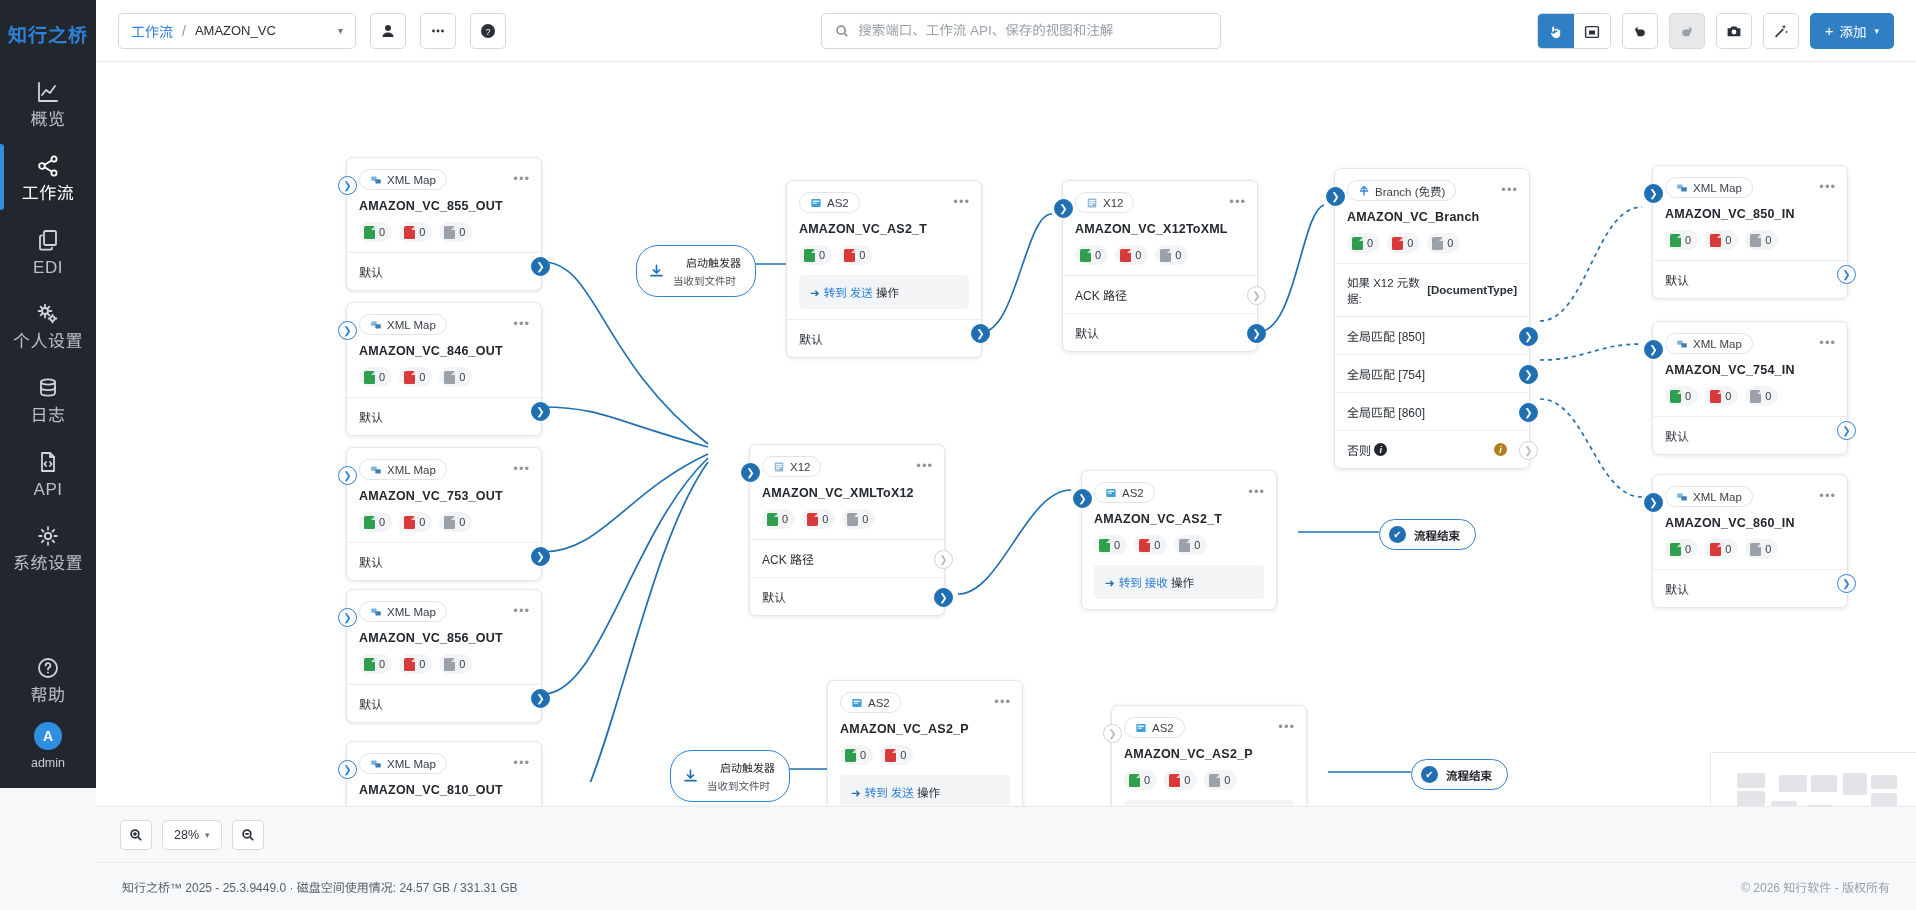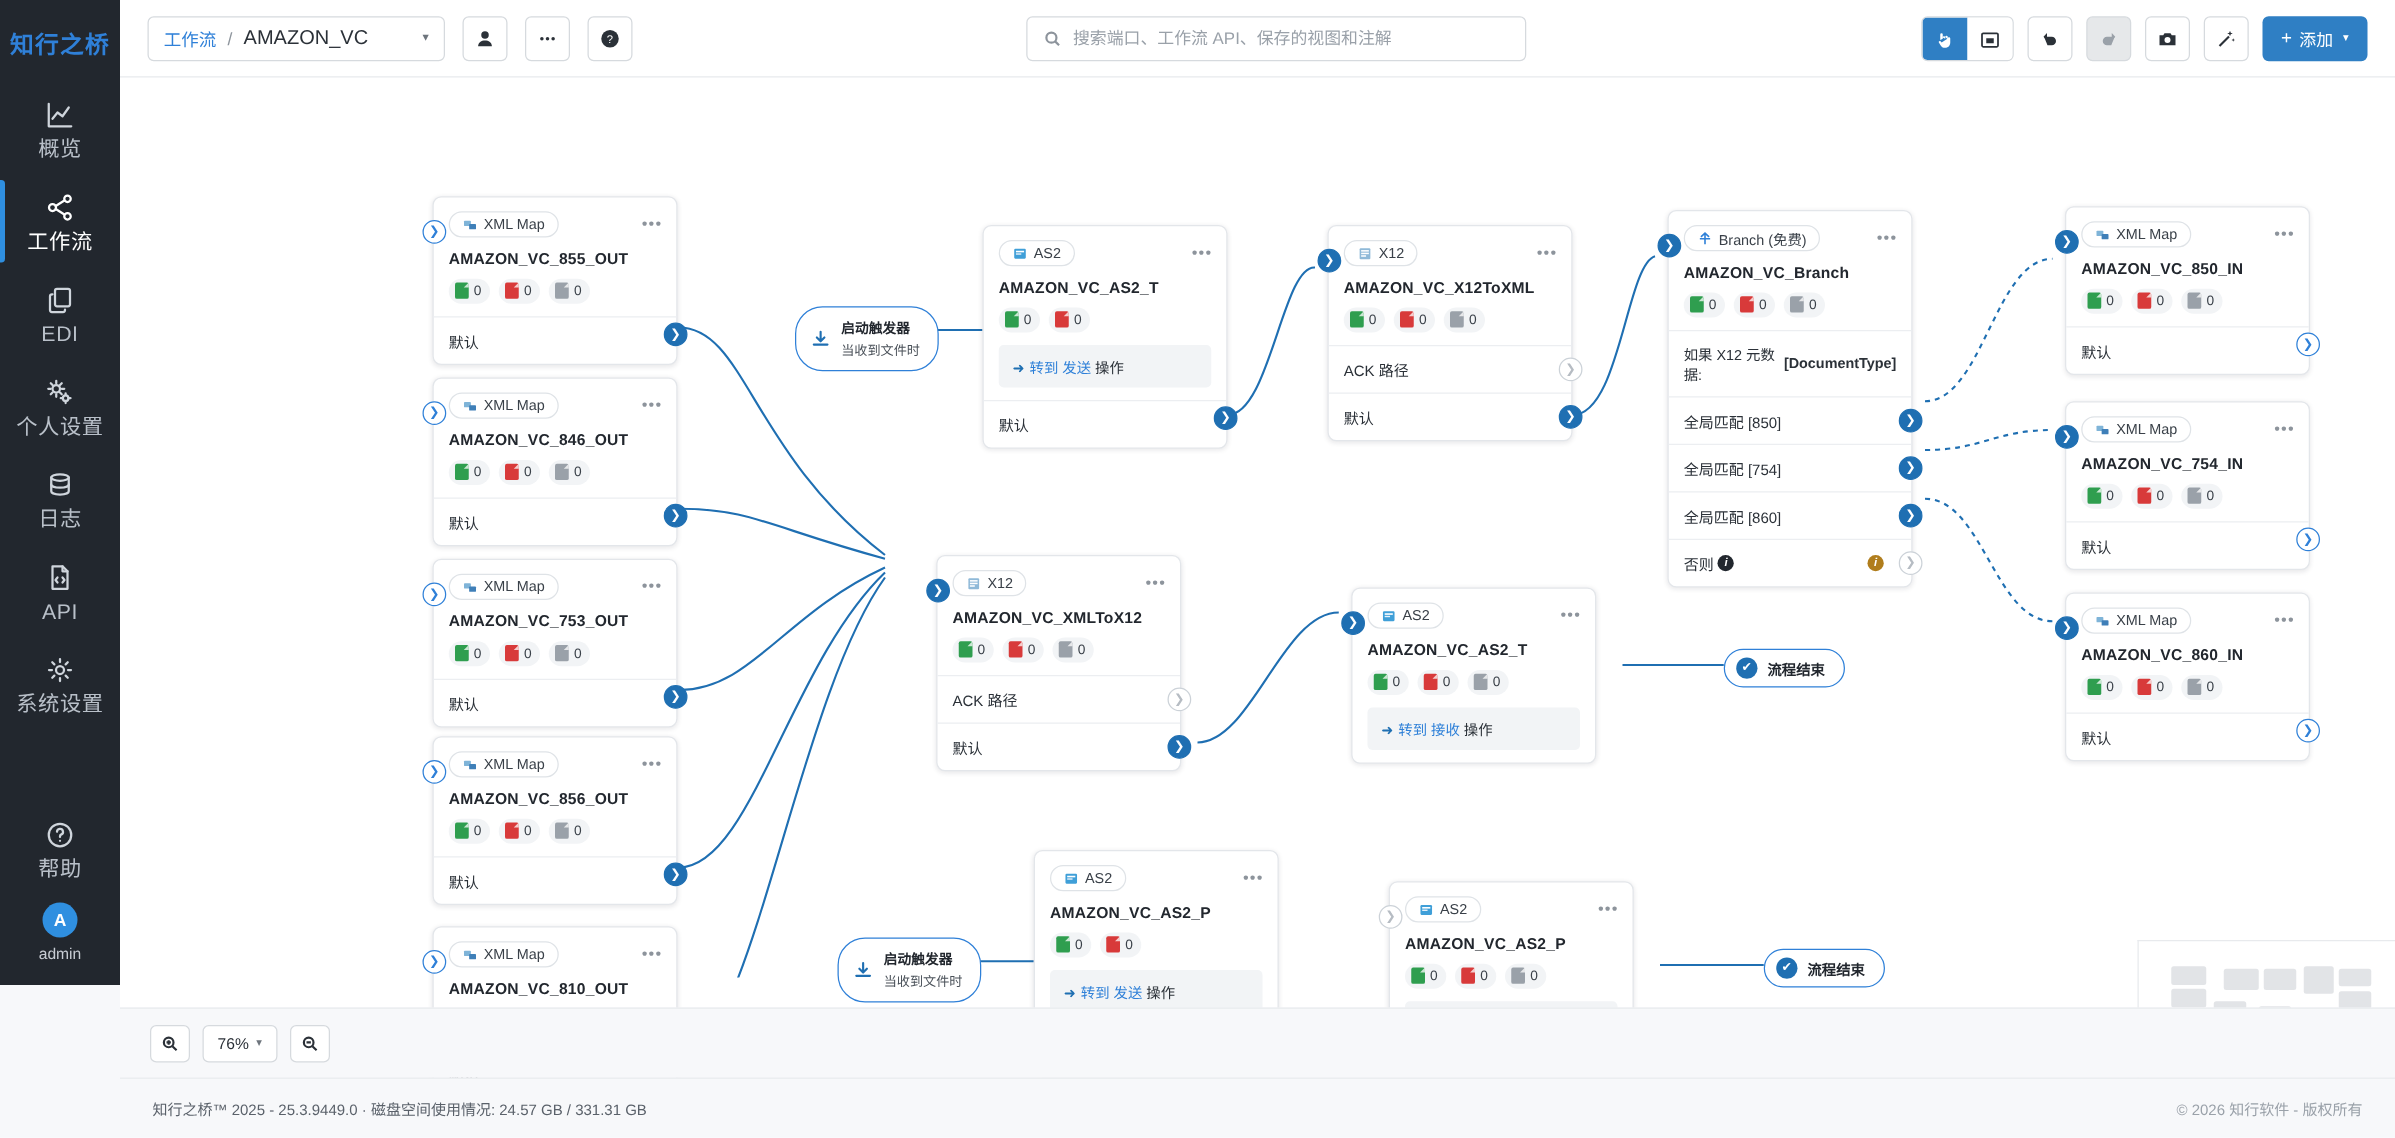--- a/index.html
+++ b/index.html
@@ -47,21 +47,21 @@
   #header {
     height:62px; flex:0 0 62px; background:#fff; border-bottom:1px solid #e8eaed;
     display:flex; align-items:center; padding:0 22px; gap:14px; position:relative; z-index:30;
   }
   #breadcrumb-box {
     height:36px; min-width:238px; border:1px solid #d6dade; border-radius:5px;
     display:flex; align-items:center; padding:0 12px; gap:9px; background:#fff; cursor:pointer;
   }
   #breadcrumb-box .bc-root { color:#2f80d8; font-size:14px; }
   #breadcrumb-box .bc-sep { color:#8d949c; font-size:14px; }
-  #breadcrumb-box .bc-cur { color:#2b3138; font-size:16px; }
+  #breadcrumb-box .bc-cur { color:#2b3138; font-size:13px; }
   #breadcrumb-box .caret { margin-left:auto; color:#6e757d; font-size:10px; }
   .hbtn {
     height:36px; min-width:36px; border:1px solid #d6dade; border-radius:5px; background:#fff;
     display:flex; align-items:center; justify-content:center; cursor:pointer; color:#2b3138;
   }
   .hbtn svg { width:16px; height:16px; fill:#2b3138; }
   #search-wrap { flex:1 1 auto; display:flex; justify-content:center; }
   #search-box {
     width:400px; height:36px; border:1px solid #d6dade; border-radius:5px; background:#fff;
     display:flex; align-items:center; gap:9px; padding:0 13px;
@@ -143,21 +143,21 @@
   .port.hollow { background:#fff; color:#2f80d8; border:1.4px solid #2f80d8; }
   .port.ghost  { background:#fff; color:#b6bcc3; border:1.4px solid #ccd2d8; }
   .port.in  { left:-9px; }
   .port.out { right:-9px; }
 
   
   .badge-pill {
     position:absolute; background:#fff; border:1px solid #2f80d8; border-radius:22px;
     display:flex; align-items:center; gap:8px; padding:7px 14px 7px 11px; z-index:6;
   }
-  .badge-pill .t1 { font-size:11px; color:#22272e; font-weight:700; line-height:1.35; }
+  .badge-pill .t1 { font-size:11px; color:#22272e; font-weight:400; line-height:1.35;margin-left:13px; }
   .badge-pill .t2 { font-size:10.5px; color:#4a5159; line-height:1.35; }
   .badge-pill svg { width:17px; height:17px; stroke:#1f6fb2; fill:none; stroke-width:1.8;
                     stroke-linecap:round; stroke-linejoin:round; }
   .end-pill {
     position:absolute; background:#fff; border:1px solid #2f80d8; border-radius:18px;
     display:flex; align-items:center; gap:8px; padding:6px 15px 6px 9px; z-index:6;
   }
   .end-pill .chk {
     width:17px; height:17px; border-radius:50%; background:#1f6fb2; color:#fff;
     display:flex; align-items:center; justify-content:center; font-size:10px;
@@ -857,21 +857,21 @@
     </div>
 
     <div id="zoombar">
       <div class="zbtn">
         <svg viewBox="0 0 16 16">
             <circle cx="6.8" cy="6.8" r="4.4"></circle>
             <path d="M10.2 10.2 14 14M4.8 6.8h4M6.8 4.8v4"></path>
           </svg>
       </div>
       <div id="zoom-level">
-        <span>76%</span>
+        <span>28%</span>
         <span class="caret">▾</span>
       </div>
       <div class="zbtn">
         <svg viewBox="0 0 16 16">
             <circle cx="6.8" cy="6.8" r="4.4"></circle>
             <path d="M10.2 10.2 14 14M4.8 6.8h4"></path>
           </svg>
       </div>
     </div>
   </div>

